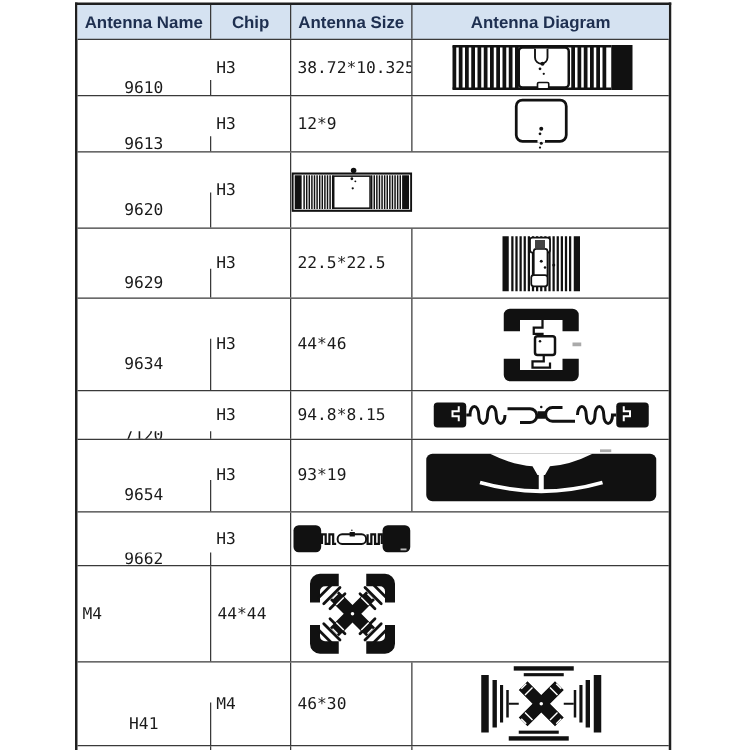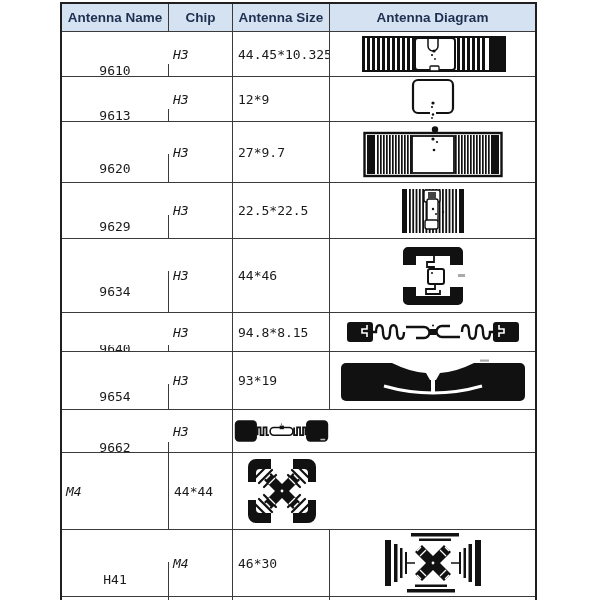--- a/index.html
+++ b/index.html
@@ -38,41 +38,41 @@
   .cell:last-child { border-right: none; }
   .header-row { background: #d5e2f1; height: 28px; }
   .header-row .cell {
     justify-content: center;
     font-family: "Liberation Sans", sans-serif;
     font-weight: bold;
     font-size: 13.5px;
     color: #1e2f50;
   }
   .name-cell { justify-content: center; margin-top: 32px; }
-  .chip-cell { padding-left: 4px; font-style: italic; }
+  .chip-cell { padding-left: 4px; }
   .size-cell { padding-left: 5px; }
   .diagram-cell { justify-content: center; }
   svg { display: block; }
 </style>
 </head>
 <body>
 
 <div class="antenna-table">
 
   <div class="trow header-row">
     <div class="cell">Antenna Name</div>
     <div class="cell">Chip</div>
     <div class="cell">Antenna Size</div>
     <div class="cell">Antenna Diagram</div>
   </div>
 
   <div class="trow" style="height:45px">
     <div class="cell name-cell">9610</div>
     <div class="cell chip-cell">H3</div>
-    <div class="cell size-cell">44.45*10.325</div>
+    <div class="cell size-cell">38.72*10.325</div>
     <div class="cell diagram-cell">
       <svg width="150" height="38" viewBox="0 0 150 38">
         <rect x="4" y="1" width="127" height="2" fill="#111"></rect>
         <rect x="4" y="35" width="127" height="2" fill="#111"></rect>
         <g fill="#111">
           <rect x="4" y="2" width="3" height="34"></rect>
             <rect x="9" y="2" width="3" height="34"></rect>
             <rect x="14" y="2" width="3" height="34"></rect>
             <rect x="19" y="2" width="3" height="34"></rect>
             <rect x="24" y="2" width="3" height="34"></rect>
@@ -112,21 +112,20 @@
         <rect x="20" y="33.6" width="6" height="2.6" fill="#fff"></rect>
         <circle cx="23" cy="36.5" r="1.2" fill="#111"></circle>
         <circle cx="22" cy="40" r="0.9" fill="#111"></circle>
       </svg>
     </div>
   </div>
 
   <div class="trow" style="height:61px">
     <div class="cell name-cell">9620</div>
     <div class="cell chip-cell">H3</div>
-    <div class="cell size-cell">27*9.7</div>
     <div class="cell diagram-cell">
       <svg width="140" height="52" viewBox="0 0 140 52">
         <rect x="1.5" y="7" width="137" height="43" fill="#fff" stroke="#111" stroke-width="2.4"></rect>
         <rect x="4" y="9" width="8" height="39" fill="#111"></rect>
         <rect x="128" y="9" width="8" height="39" fill="#111"></rect>
         <g fill="#111">
           <rect x="14" y="9" width="1.7" height="39"></rect>
             <rect x="17" y="9" width="1.7" height="39"></rect>
             <rect x="20" y="9" width="1.7" height="39"></rect>
             <rect x="23" y="9" width="1.7" height="39"></rect>
@@ -207,21 +206,21 @@
         <path d="M40,14 v6 h-7 v5 h7 v3" fill="none" stroke="#111" stroke-width="1.8"></path>
         <path d="M41,42 v5 h-9 v5 h14 v-4" fill="none" stroke="#111" stroke-width="1.8"></path>
         <rect x="34" y="27" width="16" height="15" rx="2" fill="#fff" stroke="#111" stroke-width="2"></rect>
         <circle cx="38" cy="31" r="1" fill="#111"></circle>
         <rect x="64" y="32" width="7" height="3" fill="#aaa"></rect>
       </svg>
     </div>
   </div>
 
   <div class="trow" style="height:39px">
-    <div class="cell name-cell">9640</div>
+    <div class="cell name-cell">7120</div>
     <div class="cell chip-cell">H3</div>
     <div class="cell size-cell">94.8*8.15</div>
     <div class="cell diagram-cell">
       <svg width="176" height="28" viewBox="0 0 176 28">
         <rect x="2" y="4" width="26" height="20" rx="3" fill="#111"></rect>
         <path d="M22,7 v4 h-5 v4 h5 v4" fill="none" stroke="#fff" stroke-width="1.6"></path>
         <path d="M28,14 h3 c0,-9 7,-9 7,0 c0,9 7,9 7,0 c0,-9 7,-9 7,0 c0,9 7,9 7,0" fill="none" stroke="#111" stroke-width="2.4"></path>
         <path d="M61,9 h18 a5.5,5.5 0 0 1 0,11 h-8" fill="none" stroke="#111" stroke-width="2.4"></path>
         <path d="M115,19 h-18 a5.5,5.5 0 0 1 0,-11 h8" fill="none" stroke="#111" stroke-width="2.4"></path>
         <rect x="85" y="11" width="6" height="6" fill="#111"></rect>

